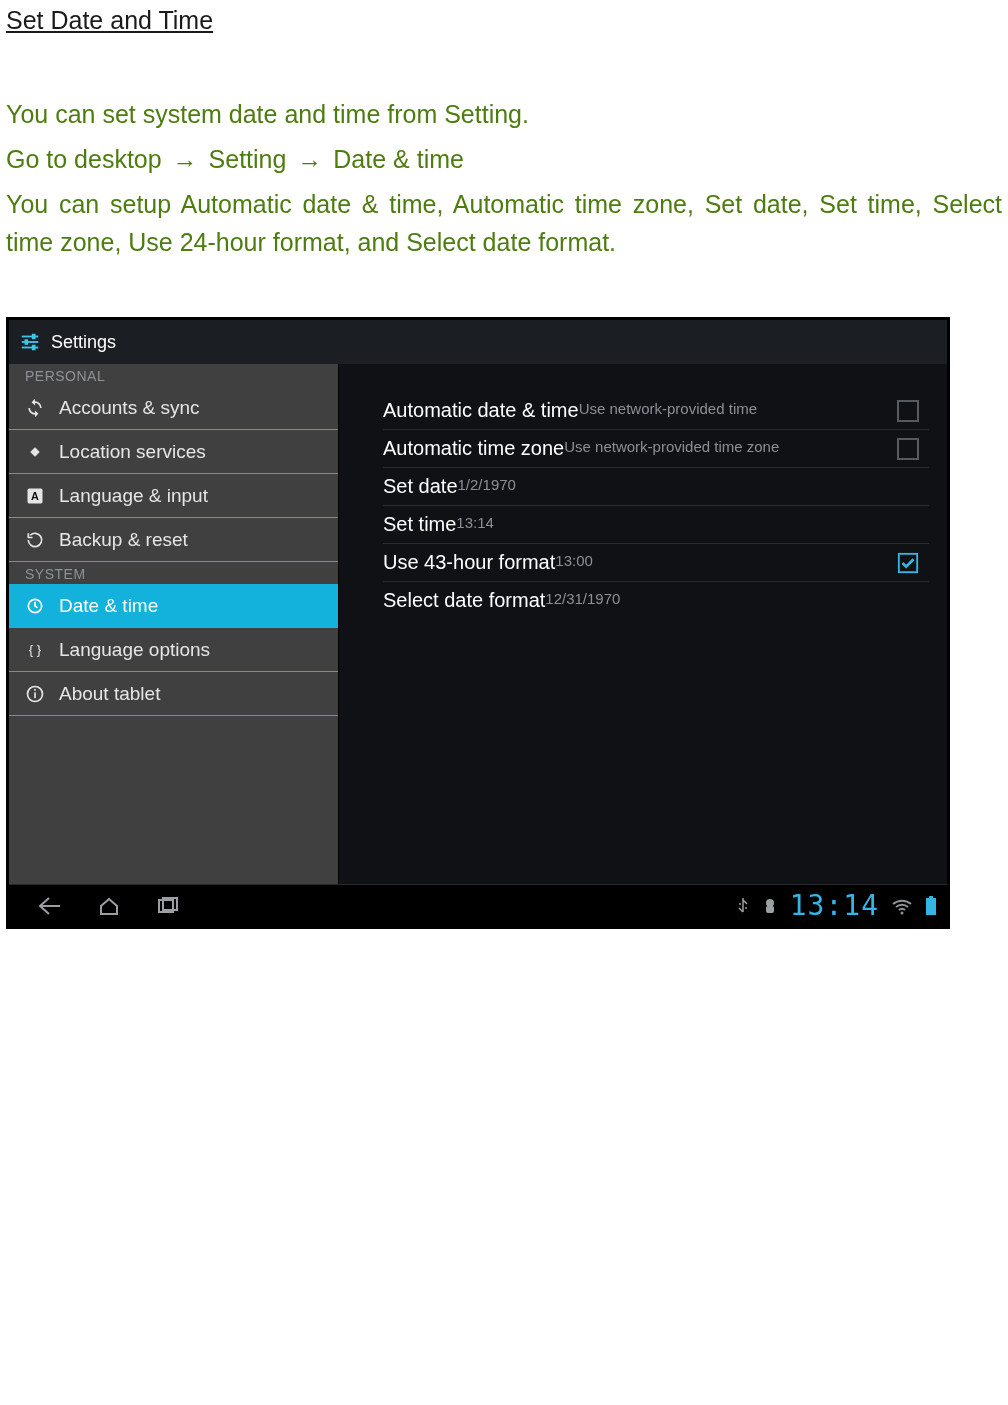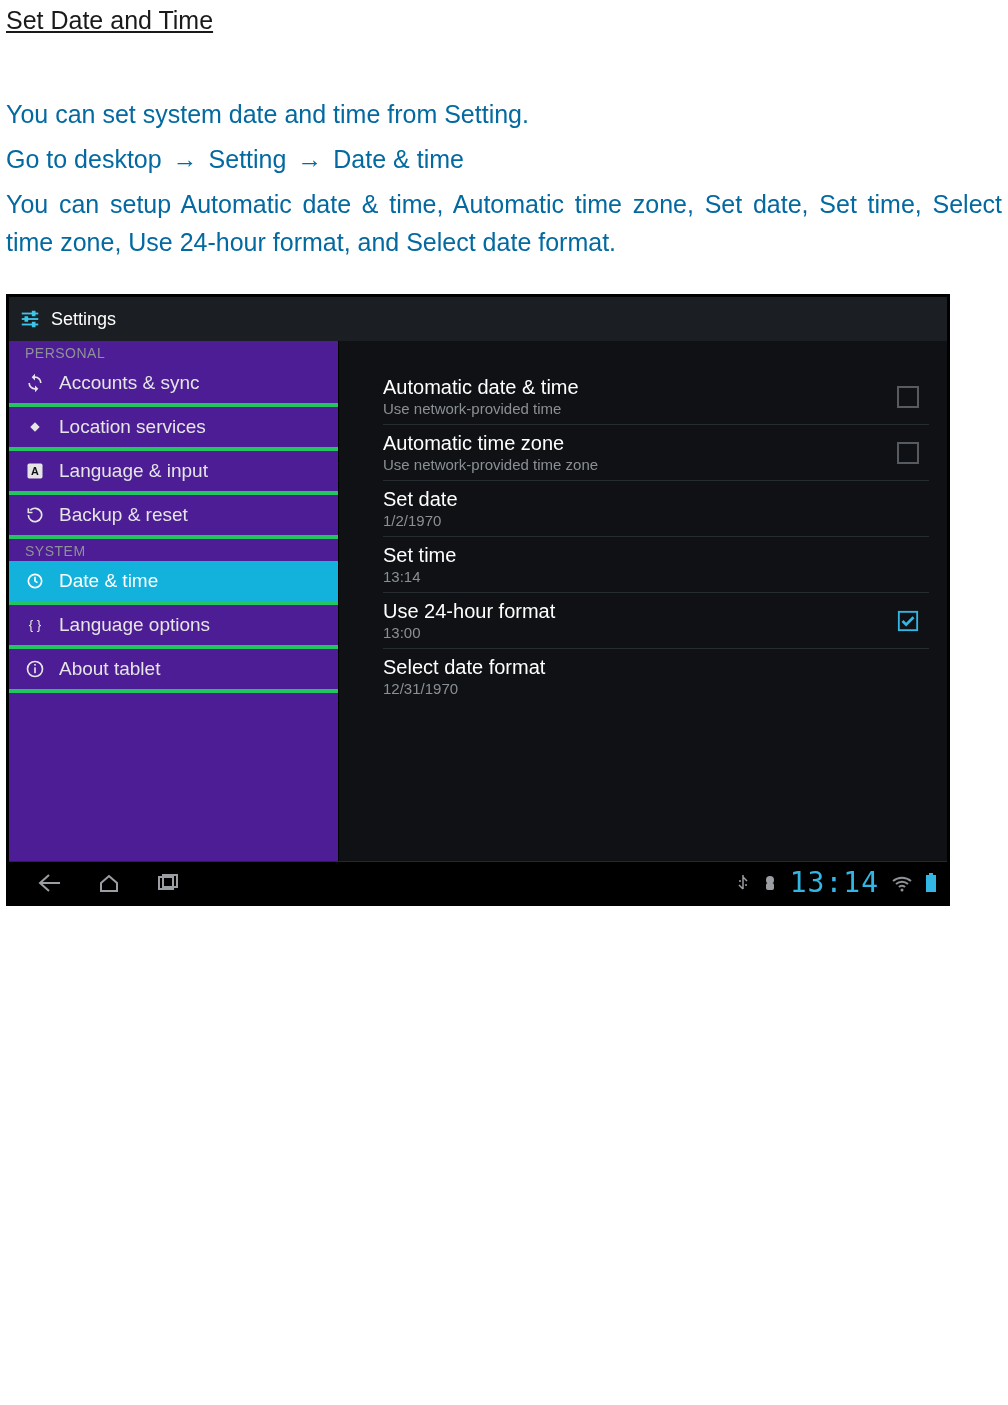--- a/index.html
+++ b/index.html
@@ -15,30 +15,30 @@
   }
   .doc-heading {
     font-size: 25px;
     text-decoration: underline;
     color: #1a1a1a;
     margin: 0 0 60px 0;
   }
   .doc-para {
     font-size: 25px;
     line-height: 1.55;
-    color: #0369a1;
+    color: #4d7c0f;
     margin: 0;
     text-align: justify;
   }
   .doc-para + .doc-para { margin-top: 6px; }
   .arrow { padding: 0 4px; }
 
   
   .shot-wrap {
-    margin-top: 32px;
+    margin-top: 55px;
     width: 944px;
     border: 3px solid #000;
     box-sizing: border-box;
     position: relative;
   }
 
   
   .app-bar {
     height: 44px;
     background: #1b1e22;
@@ -49,21 +49,21 @@
   }
   .app-bar svg { display:block; }
   .app-bar .title {
     color: #fff;
     font-size: 18px;
     margin-left: 10px;
   }
 
   .shot-body {
     display: flex;
-    background: #4c1d95;
+    background: #404040;
     height: 520px;
     position: relative;
   }
 
   
   .sidebar {
     width: 330px;
     border-right: 1px solid #000;
     box-sizing: border-box;
     color: #e5e5e5;
@@ -74,21 +74,21 @@
     font-size: 14px;
     padding: 4px 16px 2px 16px;
     letter-spacing: .5px;
   }
   .sidebar-item {
     display: flex;
     align-items: center;
     height: 44px;
     padding-left: 16px;
     box-sizing: border-box;
-    border-bottom: 4px solid #22c55e;
+    border-bottom: 1px solid #22c55e;
     gap: 14px;
     cursor: pointer;
   }
   .sidebar-item.selected {
     background: #12b2dc;
     color: #fff;
   }
   .sidebar-item svg { flex: 0 0 auto; }
   .sidebar-item span.label { color: inherit; }
 
@@ -102,21 +102,21 @@
   .setting-row {
     border-bottom: 1px solid #272c31;
     padding: 7px 0 7px 0;
     display: flex;
     align-items: center;
     justify-content: space-between;
     cursor: pointer;
   }
   .setting-text {
     display: flex;
-    flex-direction: column;
+    flex-direction: row;
     gap: 0px;
     justify-content: space-between;
   }
   .setting-title {
     color: #ffffff;
     font-size: 20px;
   }
   .setting-sub {
     color: #8b9096;
     font-size: 15px;
@@ -282,21 +282,21 @@
         <div class="setting-row">
           <div class="setting-text">
             <div class="setting-title">Set time</div>
             <div class="setting-sub">13:14</div>
           </div>
         </div>
 
 
         <div class="setting-row">
           <div class="setting-text">
-            <div class="setting-title">Use 24-hour format</div>
+            <div class="setting-title">Use 43-hour format</div>
             <div class="setting-sub">13:00</div>
           </div>
           <div class="check-box checked">
             <svg width="22" height="22" viewBox="0 0 24 24">
               <rect x="2" y="2" width="20" height="20" fill="none" stroke="#34b6e4" stroke-width="2"></rect>
               <path d="M6 12l4 4 8-8" stroke="#34b6e4" stroke-width="3" fill="none"></path>
             </svg>
           </div>
         </div>
 

